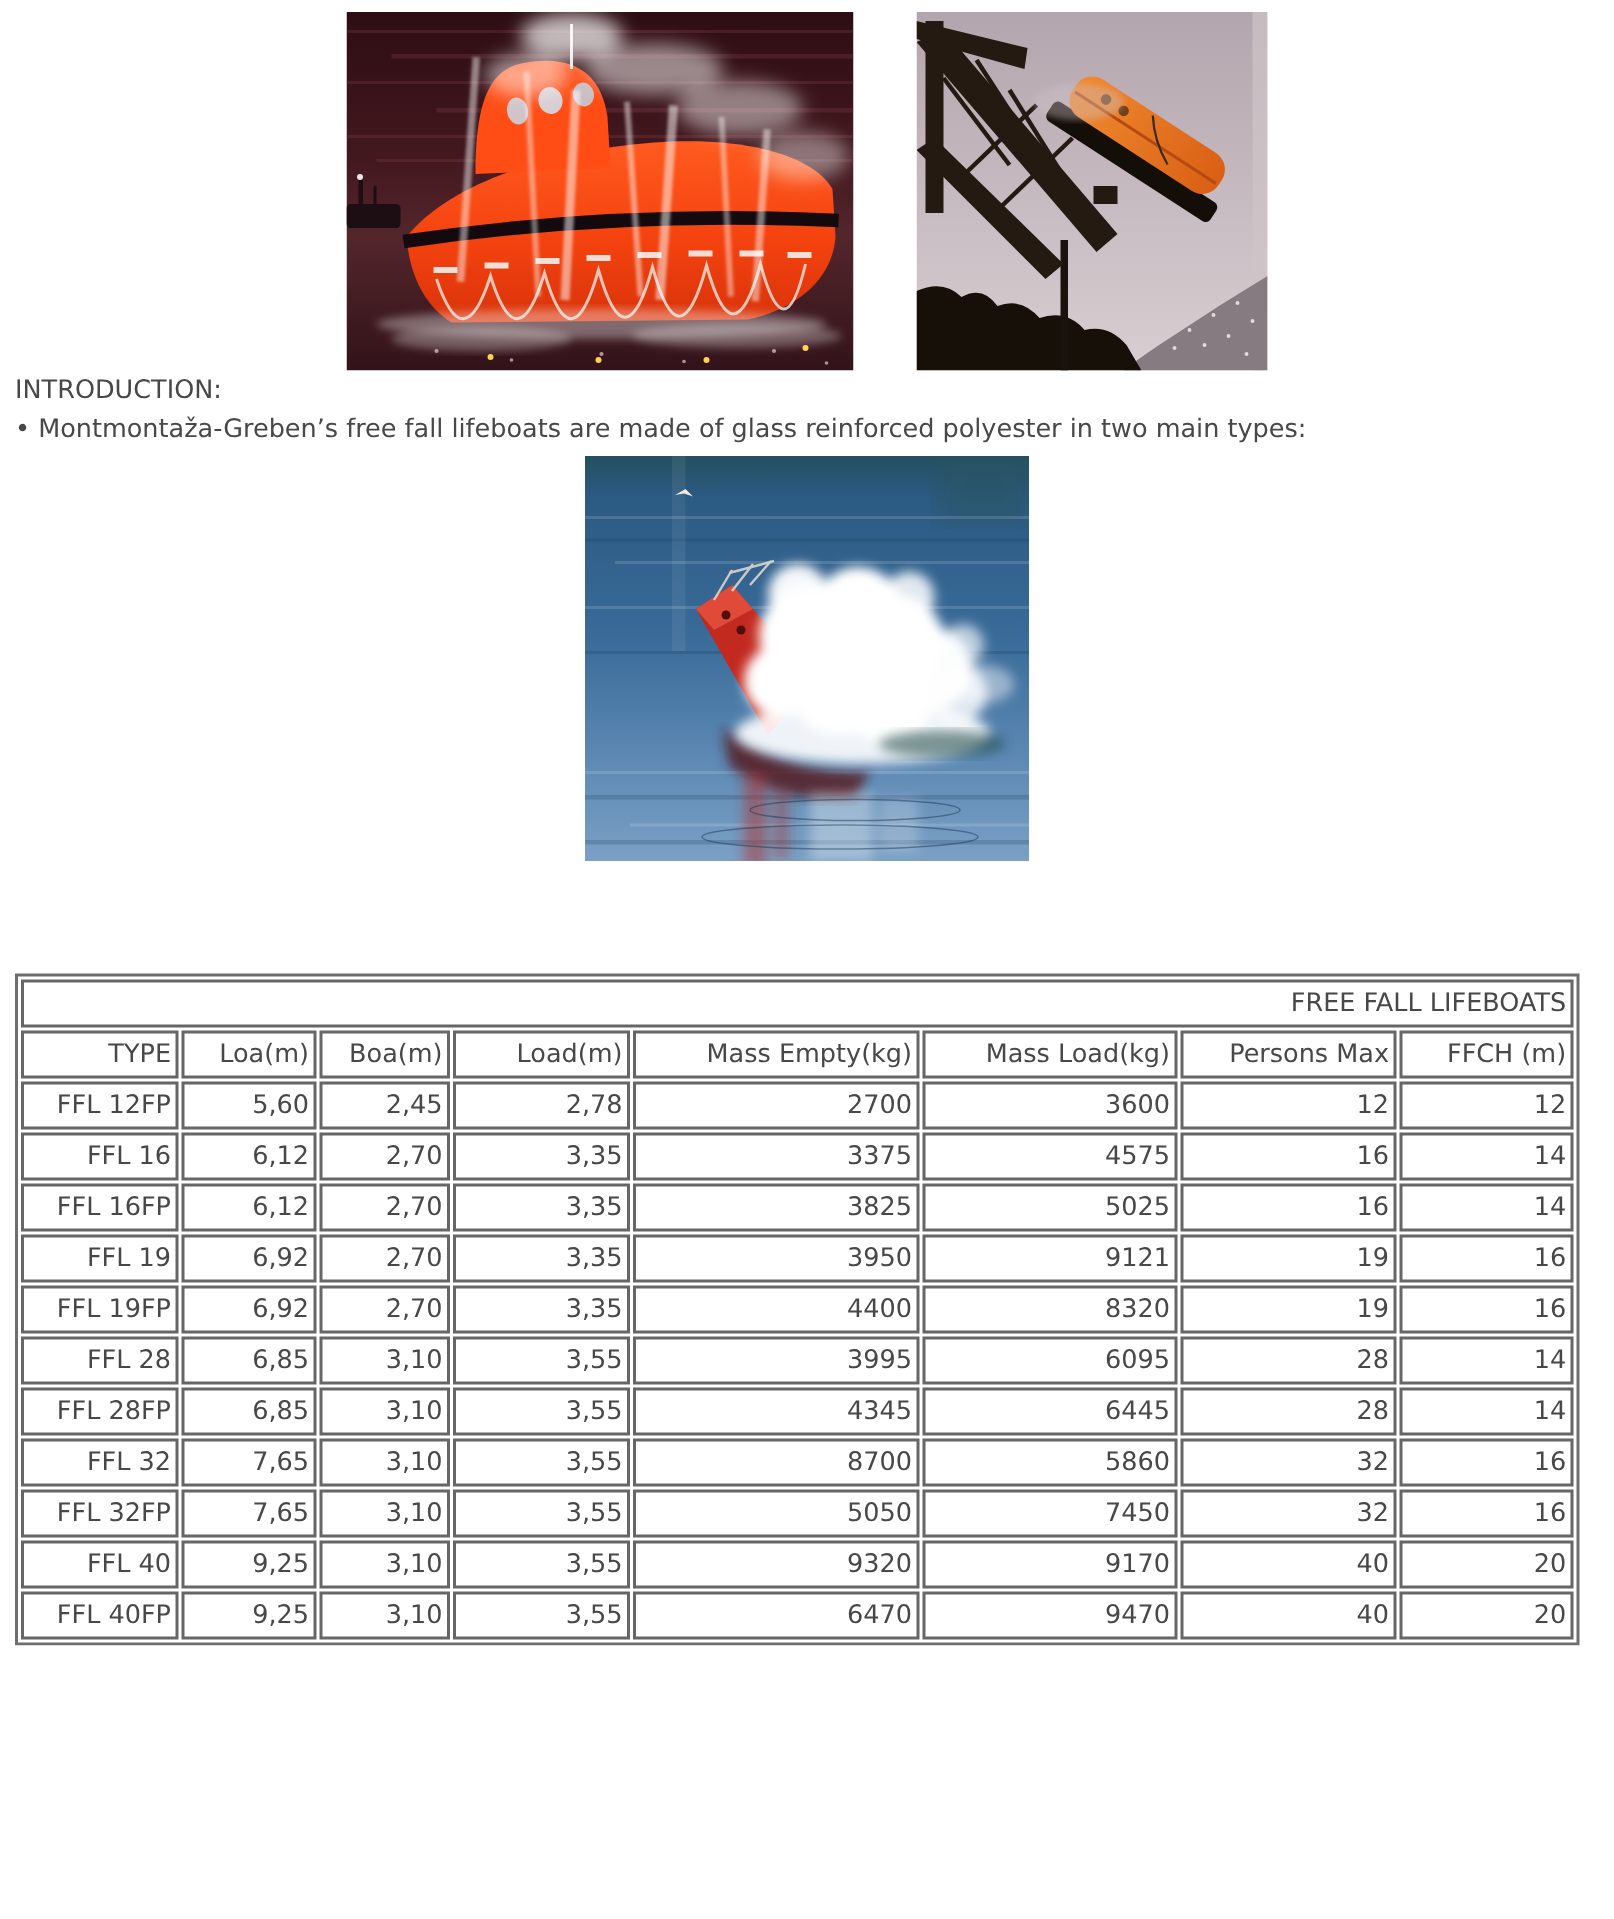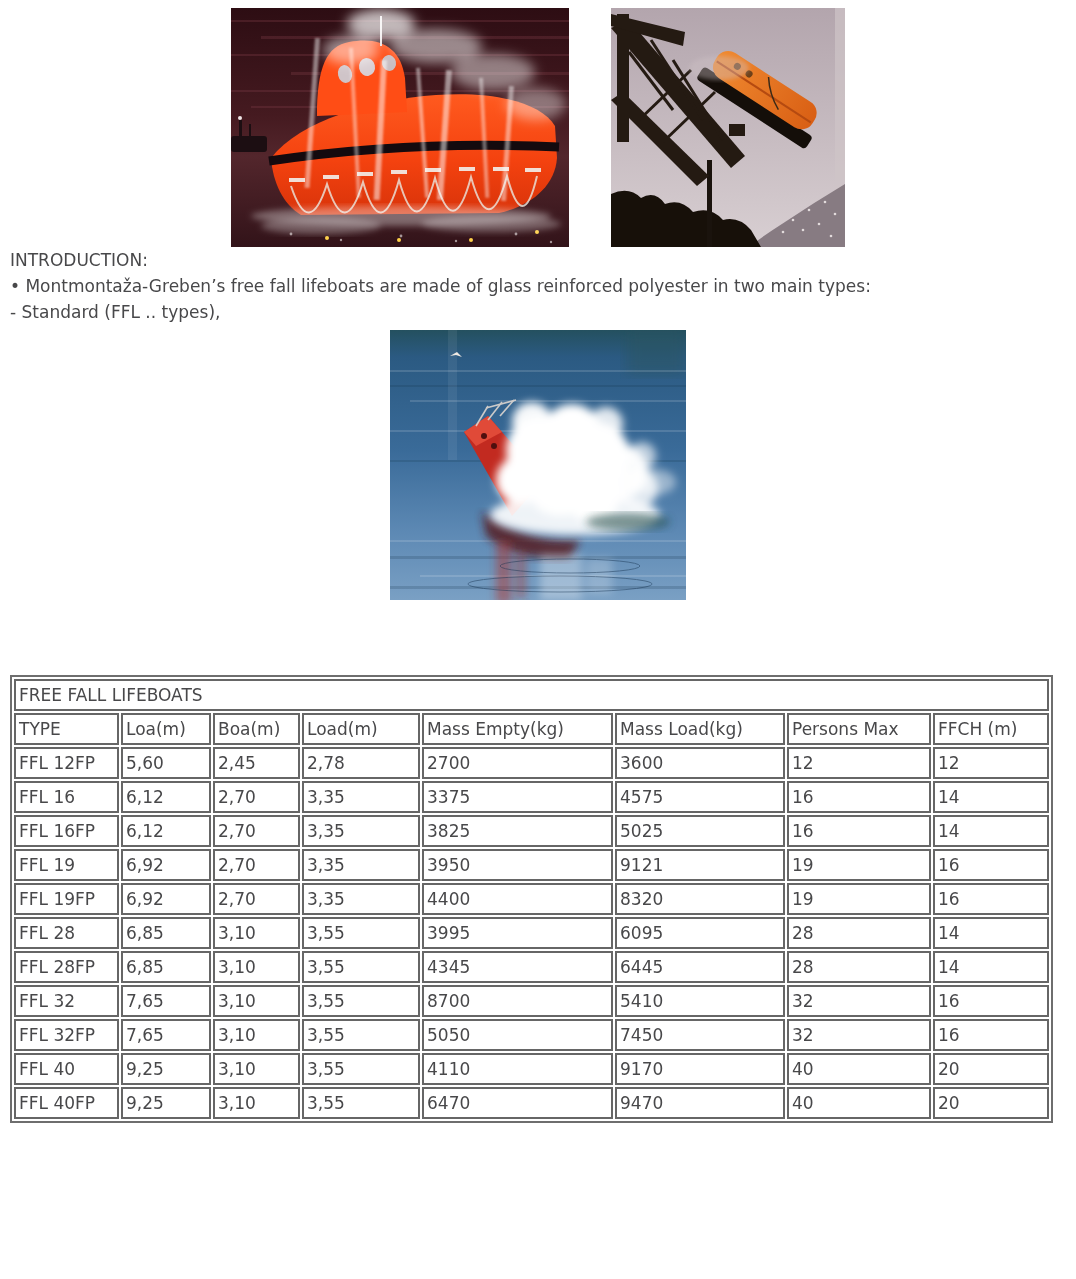--- a/index.html
+++ b/index.html
@@ -23,20 +23,21 @@
   .intro p{margin:0;padding:0;}
   .justify{text-align:justify;}
   table.spec{
     margin-top:75px;
     width:1043px;
     table-layout:fixed;
     border-collapse:separate;
     border-spacing:2px;
     border:2px solid var(--tableborder);
     background:var(--pagebg);
+    text-align:right;
   }
   table.spec td{
     box-sizing:border-box;
     border:2px solid var(--cellborder);
     height:32px;
     padding:1px 3px;
     vertical-align:middle;
     white-space:nowrap;
     overflow:hidden;
     font-size:17px;
@@ -213,21 +214,20 @@
         <circle cx="-22" cy="-12" r="3.5" fill="#6e4018"></circle>
         <path d="M-4,-20 q10,14 26,22" stroke="#3a2a18" stroke-width="1.5" fill="none"></path>
       </g>
       <ellipse cx="108" cy="60" rx="30" ry="12" fill="#cfc2c6" opacity="0.4" filter="url(#blur2b)"></ellipse>
     </svg>
   </div>
 
   <div class="intro">
     <p>INTRODUCTION:</p>
     <p>• Montmontaža-Greben’s free fall lifeboats are made of glass reinforced polyester in two main types:</p>
-    <p>- Standard (FFL .. types),</p>
   </div>
 
   <div class="photo-row mid-row">
     <svg width="296" height="270" viewBox="0 0 296 270">
       <defs>
         <linearGradient id="g3" x1="0" y1="0" x2="0" y2="1">
           <stop offset="0" stop-color="#24505f"></stop>
             <stop offset="0.1" stop-color="#2b5a82"></stop>
           <stop offset="0.45" stop-color="#3a6b99"></stop>
             <stop offset="0.75" stop-color="#5d89b4"></stop>
@@ -396,40 +396,40 @@
           <td>6445</td>
           <td>28</td>
           <td>14</td>
         </tr>
         <tr>
           <td>FFL 32</td>
           <td>7,65</td>
           <td>3,10</td>
           <td>3,55</td>
           <td>8700</td>
-          <td>5410</td>
+          <td>5860</td>
           <td>32</td>
           <td>16</td>
         </tr>
         <tr>
           <td>FFL 32FP</td>
           <td>7,65</td>
           <td>3,10</td>
           <td>3,55</td>
           <td>5050</td>
           <td>7450</td>
           <td>32</td>
           <td>16</td>
         </tr>
         <tr>
           <td>FFL 40</td>
           <td>9,25</td>
           <td>3,10</td>
           <td>3,55</td>
-          <td>4110</td>
+          <td>9320</td>
           <td>9170</td>
           <td>40</td>
           <td>20</td>
         </tr>
         <tr>
           <td>FFL 40FP</td>
           <td>9,25</td>
           <td>3,10</td>
           <td>3,55</td>
           <td>6470</td>

